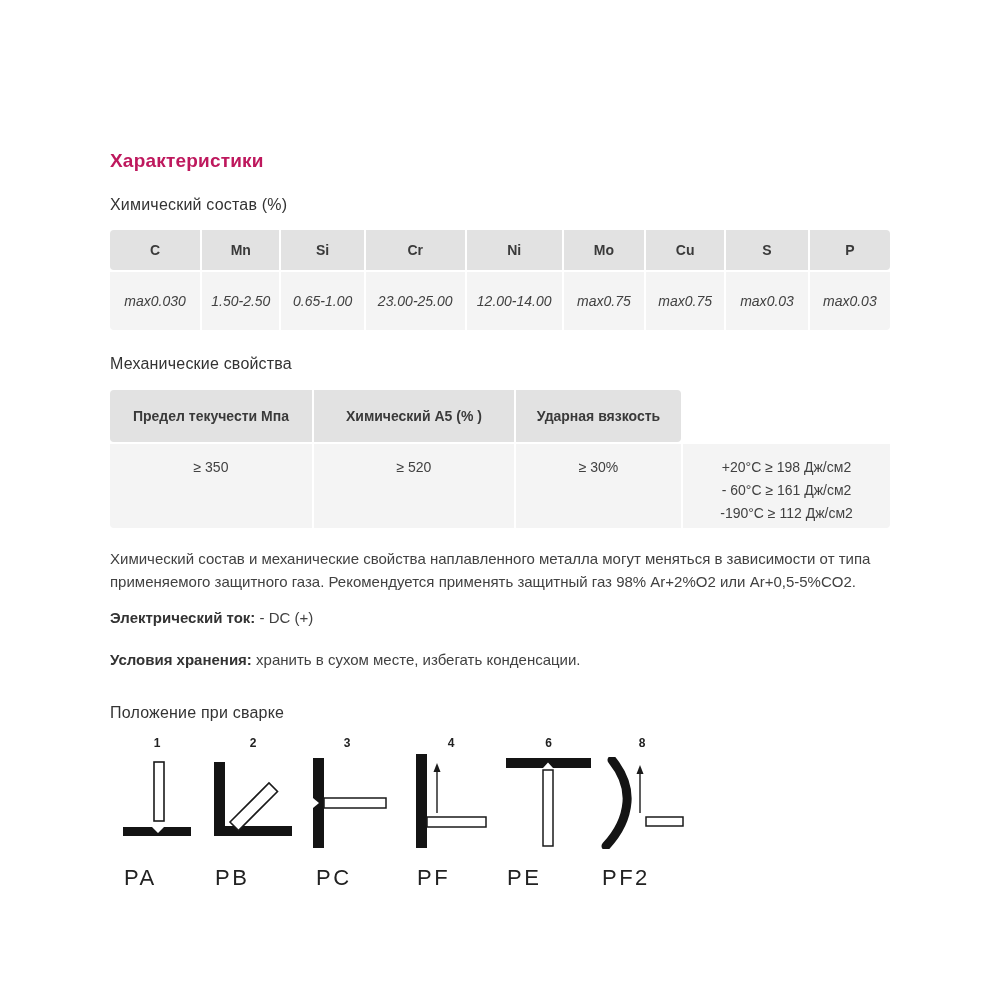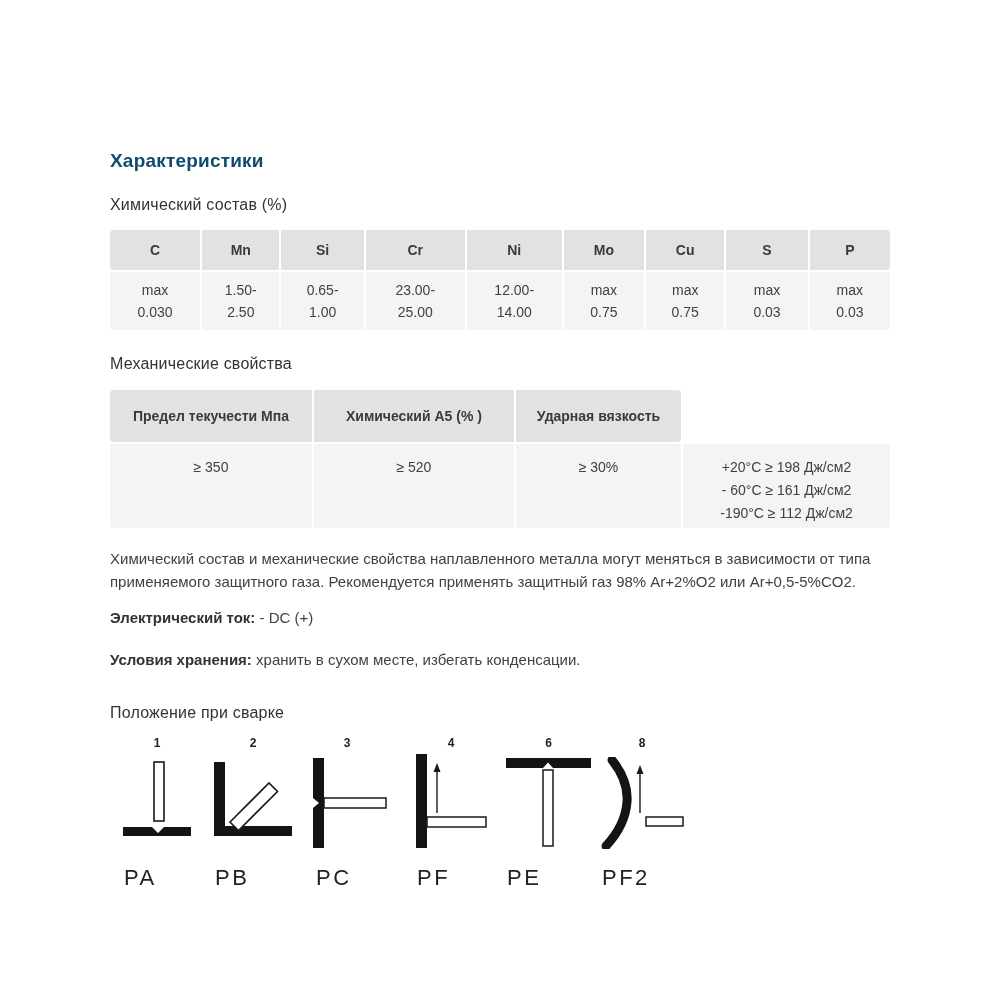--- a/index.html
+++ b/index.html
@@ -1,30 +1,30 @@
 <!DOCTYPE html>
 <html><head>
 <meta charset="utf-8">
 <style>
   html,body{margin:0;padding:0;background:#ffffff;}
   body{width:1000px;height:1000px;font-family:"Liberation Sans",sans-serif;color:#414141;overflow:hidden;}
   .page{padding:150px 110px 0 110px;box-sizing:border-box;}
-  .page-title{font-size:19px;font-weight:700;color:#0c4a6e;margin:0 0 24px 0;letter-spacing:.2px;}
+  .page-title{font-size:19px;font-weight:700;color:#be185d;margin:0 0 24px 0;letter-spacing:.2px;}
   .section-heading{font-size:16px;font-weight:400;color:#333333;margin:0 0 16px 0;letter-spacing:.2px;}
   
   .tbl{display:grid;gap:2px;background:#ffffff;}
   .chem-grid{grid-template-columns:92fr 79fr 84fr 101fr 97fr 82fr 80fr 83fr 82fr;}
   .mech-grid{grid-template-columns:203fr 201fr 166fr 208fr;}
   .th{background:#e2e2e2;color:#3a3a3a;font-weight:700;font-size:14px;display:flex;align-items:center;justify-content:center;}
   .chem-grid .th{height:40px;}
   .mech-grid .th{height:52px;}
   .tbl .th:first-child{border-top-left-radius:4px;border-bottom-left-radius:4px;}
   .tbl .th:last-child{border-top-right-radius:4px;border-bottom-right-radius:4px;}
   .td{background:#f4f4f4;color:#414141;font-size:14px;text-align:center;}
-  .chem-grid .td{height:58px;display:flex;flex-direction:column;align-items:center;justify-content:center;line-height:22px;}
+  .chem-grid .td{height:58px;display:flex;flex-direction:row;align-items:center;justify-content:center;line-height:22px;font-style:italic;}
   .mech-grid .td{height:84px;box-sizing:border-box;padding-top:12px;line-height:23px;}
   .tbl .td.first{border-bottom-left-radius:4px;}
   .tbl .td.last{border-bottom-right-radius:4px;}
   .mech-tbl{margin-bottom:19px;}
   .chem-tbl{margin-bottom:25px;}
   .mech-head{margin-bottom:17px;}
   
   .note{font-size:15px;line-height:23px;margin:0 0 16px 0;color:#414141;}
   .kv{font-size:15px;margin:0 0 25px 0;color:#414141;}
   .kv .k{font-weight:700;color:#333333;}

